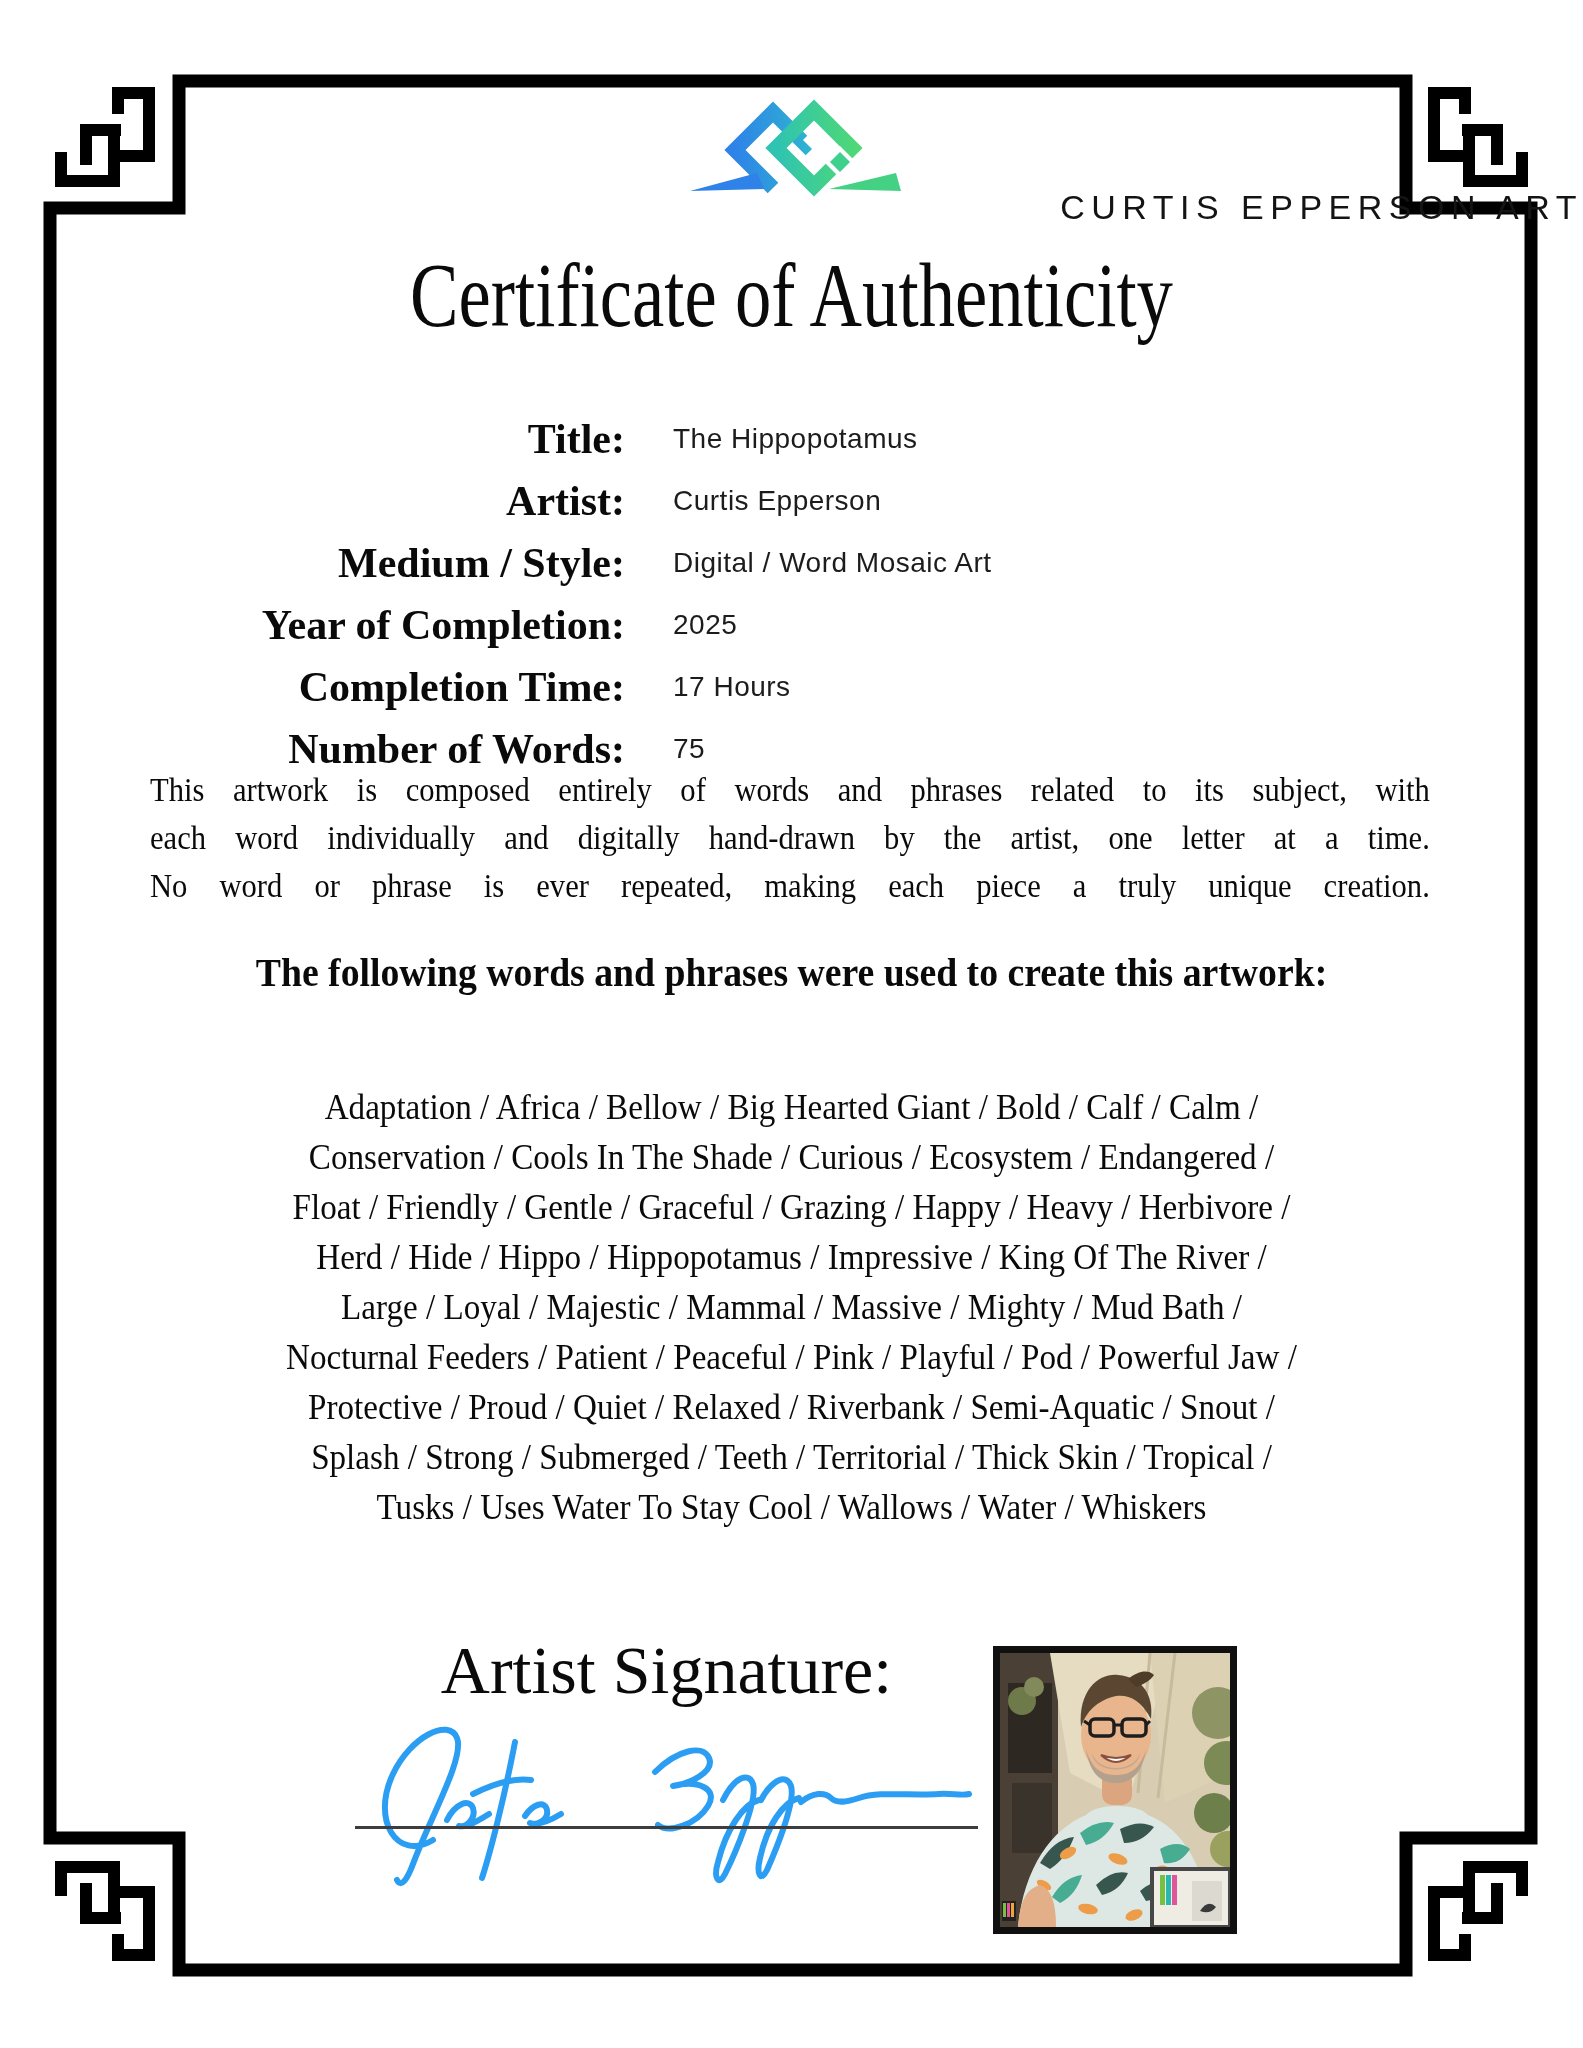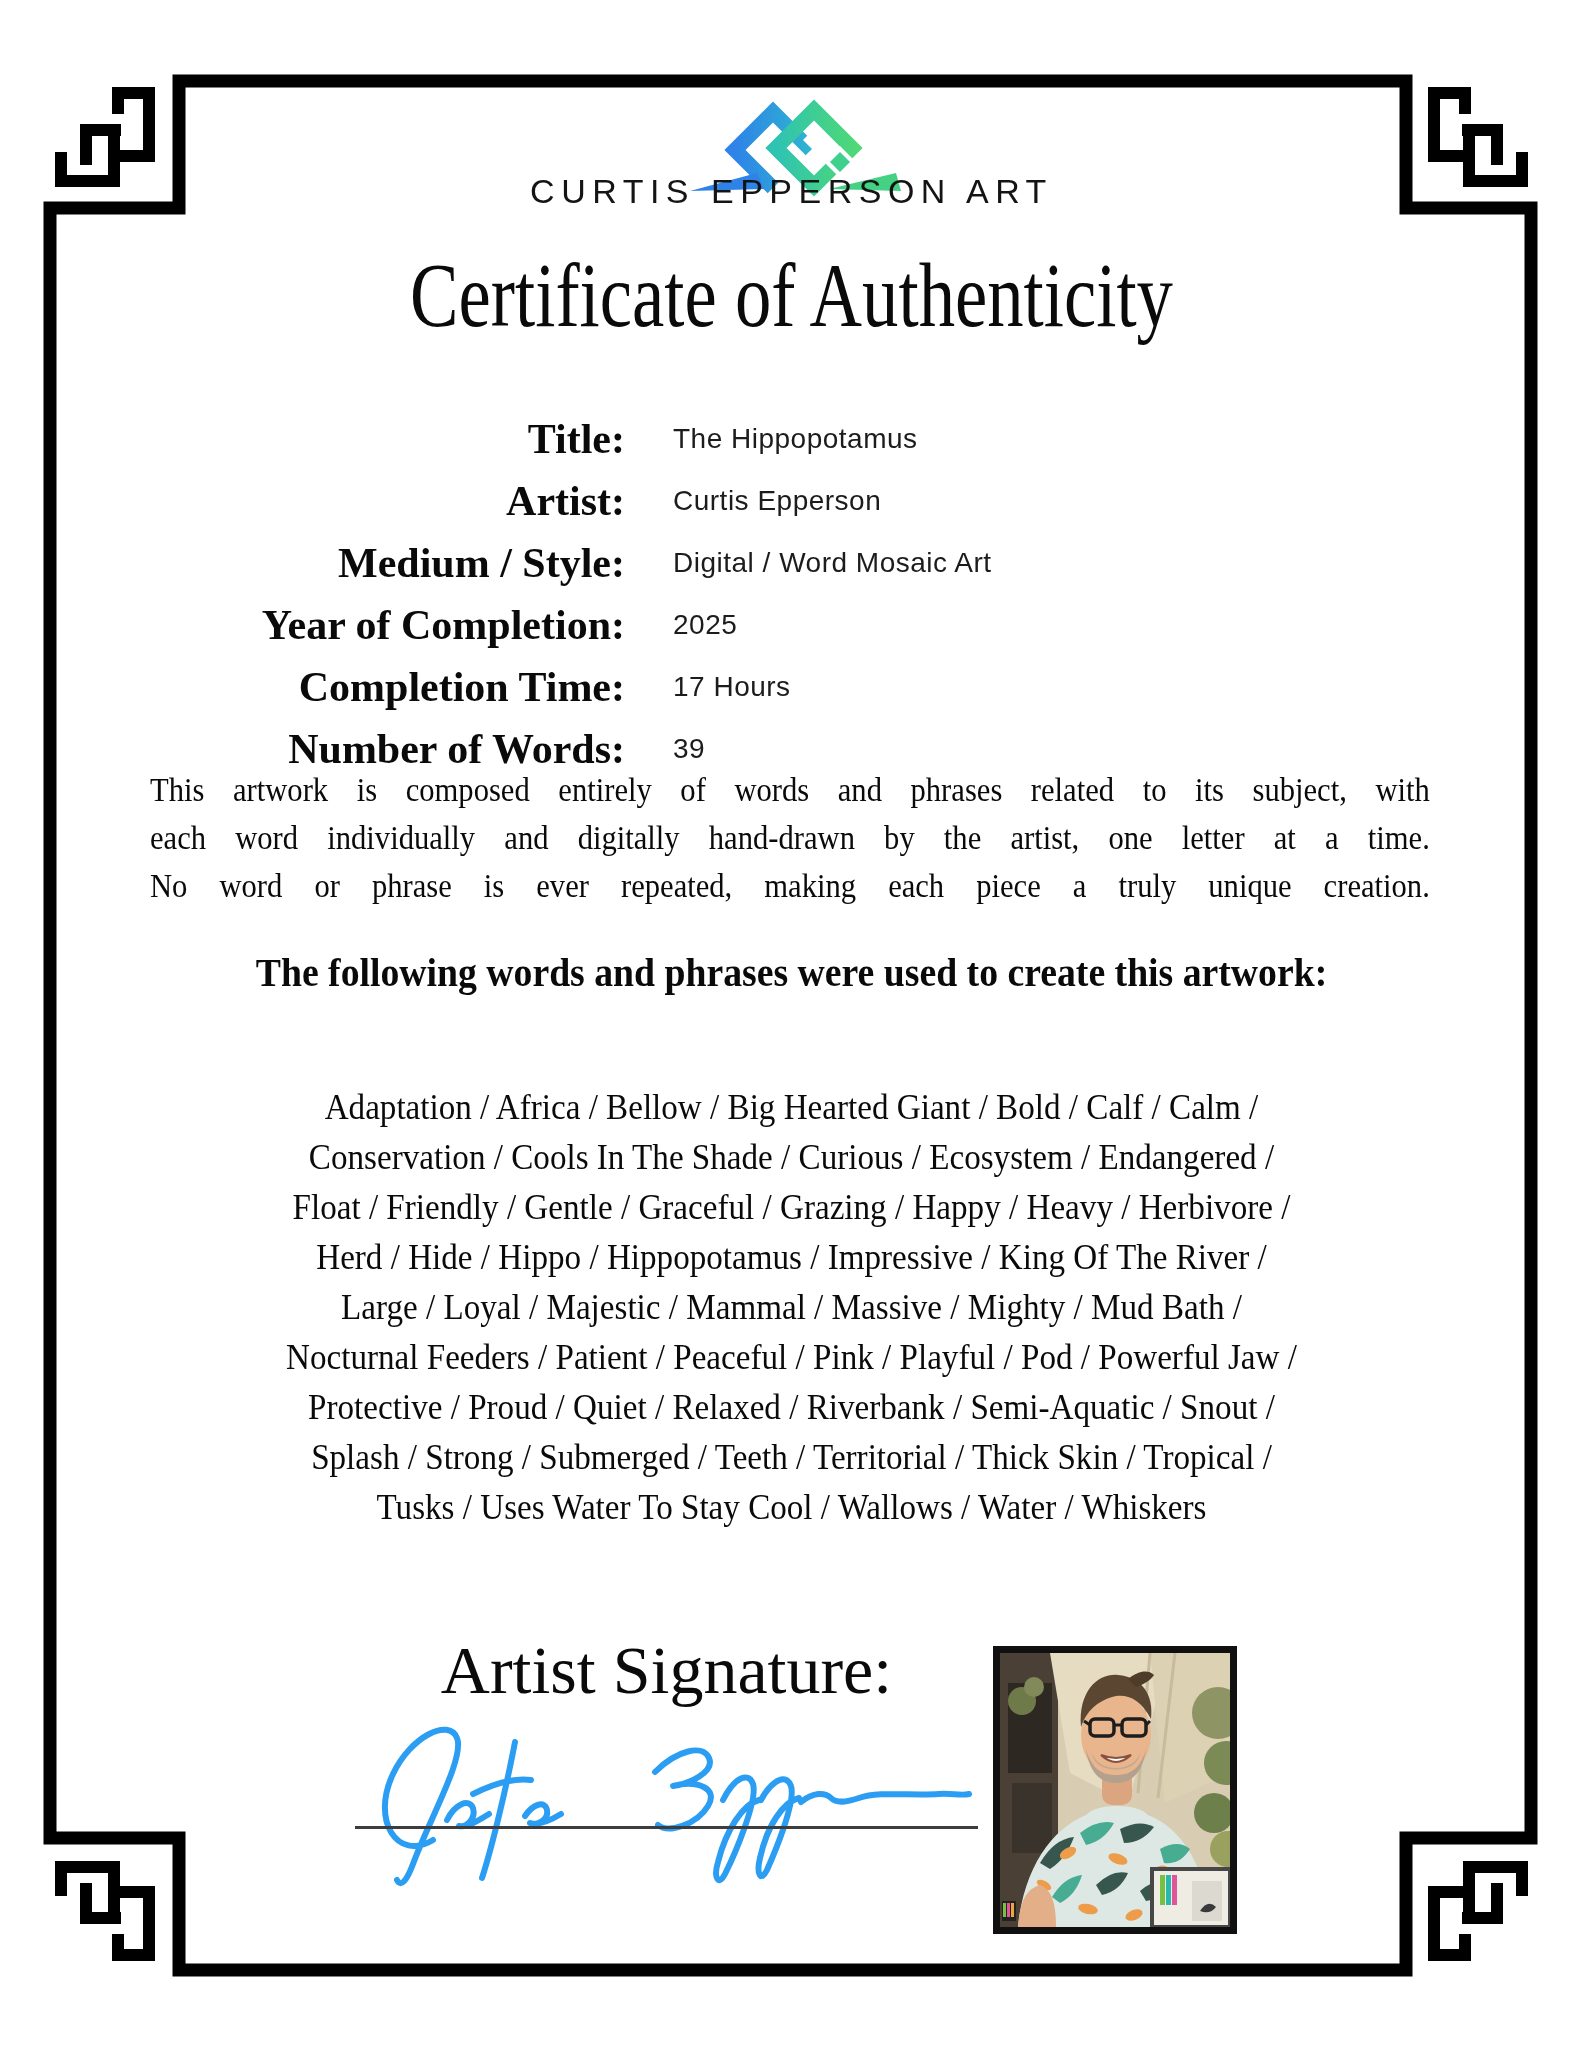--- a/index.html
+++ b/index.html
@@ -6,21 +6,21 @@
   .page {
     position:relative; width:1583px; height:2048px; margin:0 auto;
     background:#ffffff; overflow:hidden;
     font-family:"Liberation Serif", serif; color:#0a0a0a;
   }
   .frame { position:absolute; left:0; top:0; pointer-events:none; }
 
   
   .logo-mark { position:absolute; left:633px; top:88px; }
   .brand-text {
-    position:absolute; top:172px; left:0; width:1583px; text-align:center;
+    position:absolute; top:188px; left:0; width:1583px; text-align:right;
     font-family:"Liberation Sans", sans-serif; font-size:34px; font-weight:400;
     letter-spacing:6.5px; color:#141414;
   }
 
   .cert-title {
     position:absolute; top:240px; left:0; width:1583px; margin:0;
     text-align:center; font-weight:400; font-size:92px; line-height:1.2;
     transform:scaleX(0.79); transform-origin:50% 0; white-space:nowrap;
   }
 
@@ -133,21 +133,21 @@
     <div class="drow">
       <div class="dlabel">Year of Completion:</div>
       <div class="dvalue">2025</div>
     </div>
     <div class="drow">
       <div class="dlabel">Completion Time:</div>
       <div class="dvalue">17 Hours</div>
     </div>
     <div class="drow">
       <div class="dlabel">Number of Words:</div>
-      <div class="dvalue">39</div>
+      <div class="dvalue">75</div>
     </div>
   </div>
 
   <div class="description">
     <div class="desc-line">This artwork is composed entirely of words and phrases related to its subject, with</div>
     <div class="desc-line">each word individually and digitally hand-drawn by the artist, one letter at a time.</div>
     <div class="desc-line">No word or phrase is ever repeated, making each piece a truly unique creation.</div>
   </div>
 
   <div class="list-heading">The following words and phrases were used to create this artwork:</div>

